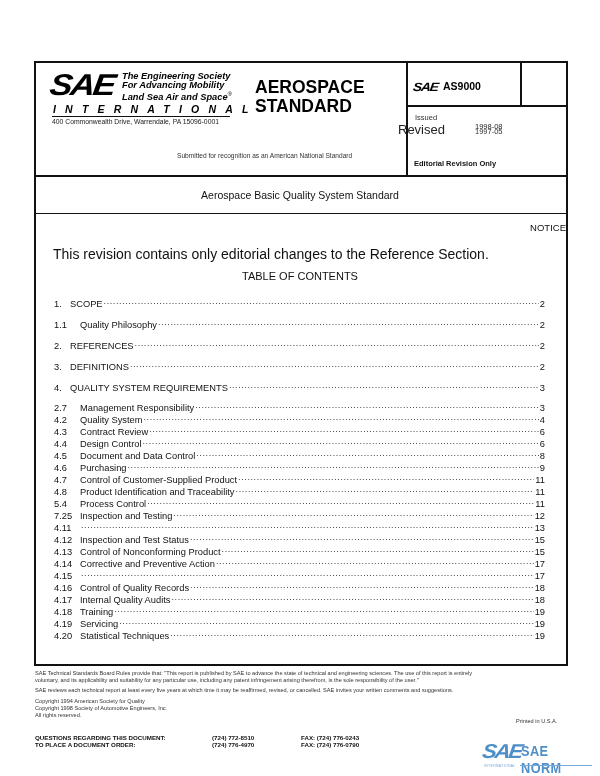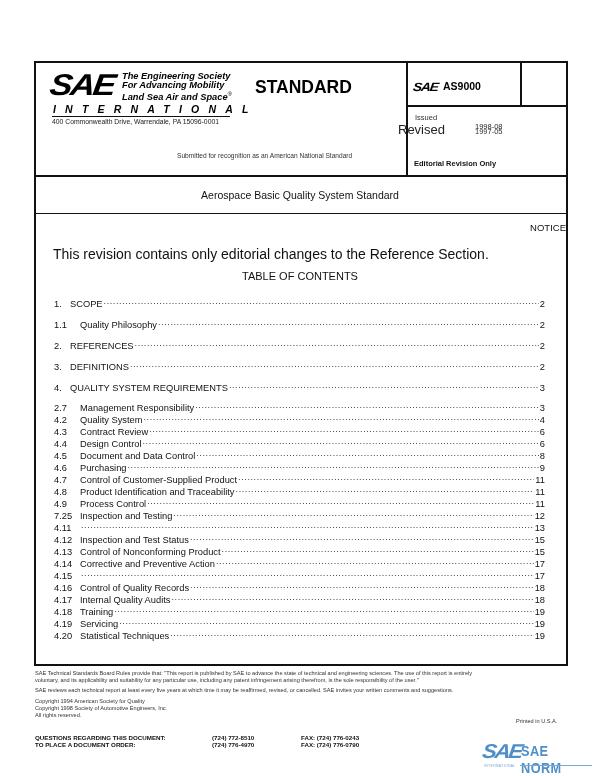--- a/index.html
+++ b/index.html
@@ -106,20 +106,21 @@
 <div class="abs" id="tagline">
   <div>The Engineering Society</div>
   <div>For Advancing Mobility</div>
   <div><span>Land Sea Air and Space</span><span class="r">®</span></div>
 </div>
 <div class="abs" id="international">INTERNATIONAL</div>
 <div class="abs" id="logo-rule"></div>
 <div class="abs" id="address">400 Commonwealth Drive, Warrendale, PA 15096-0001</div>
 
 <div class="abs" id="std-type">
+  <div>AEROSPACE</div>
   <div>STANDARD</div>
 </div>
 
 <div class="abs" id="submitted">Submitted for recognition as an American National Standard</div>
 
 <div class="abs" id="sae-mini">SAE</div>
 <div class="abs" id="doc-number">AS9000</div>
 <div class="abs" id="issued-label">Issued</div>
 <div class="abs" id="issued-value">1997-05</div>
 <div class="abs" id="revised-label">Revised</div>
@@ -205,21 +206,21 @@
       <span class="toc-dots"></span>
       <span class="toc-page">11</span>
     </div>
   <div class="toc-row" style="top:484px">
       <span class="toc-num" style="width:26px">4.8</span>
       <span class="toc-title">Product Identification and Traceability</span>
       <span class="toc-dots"></span>
       <span class="toc-page">11</span>
     </div>
   <div class="toc-row" style="top:496px">
-      <span class="toc-num" style="width:26px">4.9</span>
+      <span class="toc-num" style="width:26px">5.4</span>
       <span class="toc-title">Process Control</span>
       <span class="toc-dots"></span>
       <span class="toc-page">11</span>
     </div>
   <div class="toc-row" style="top:508px">
       <span class="toc-num" style="width:26px">7.25</span>
       <span class="toc-title">Inspection and Testing</span>
       <span class="toc-dots"></span>
       <span class="toc-page">12</span>
     </div>

